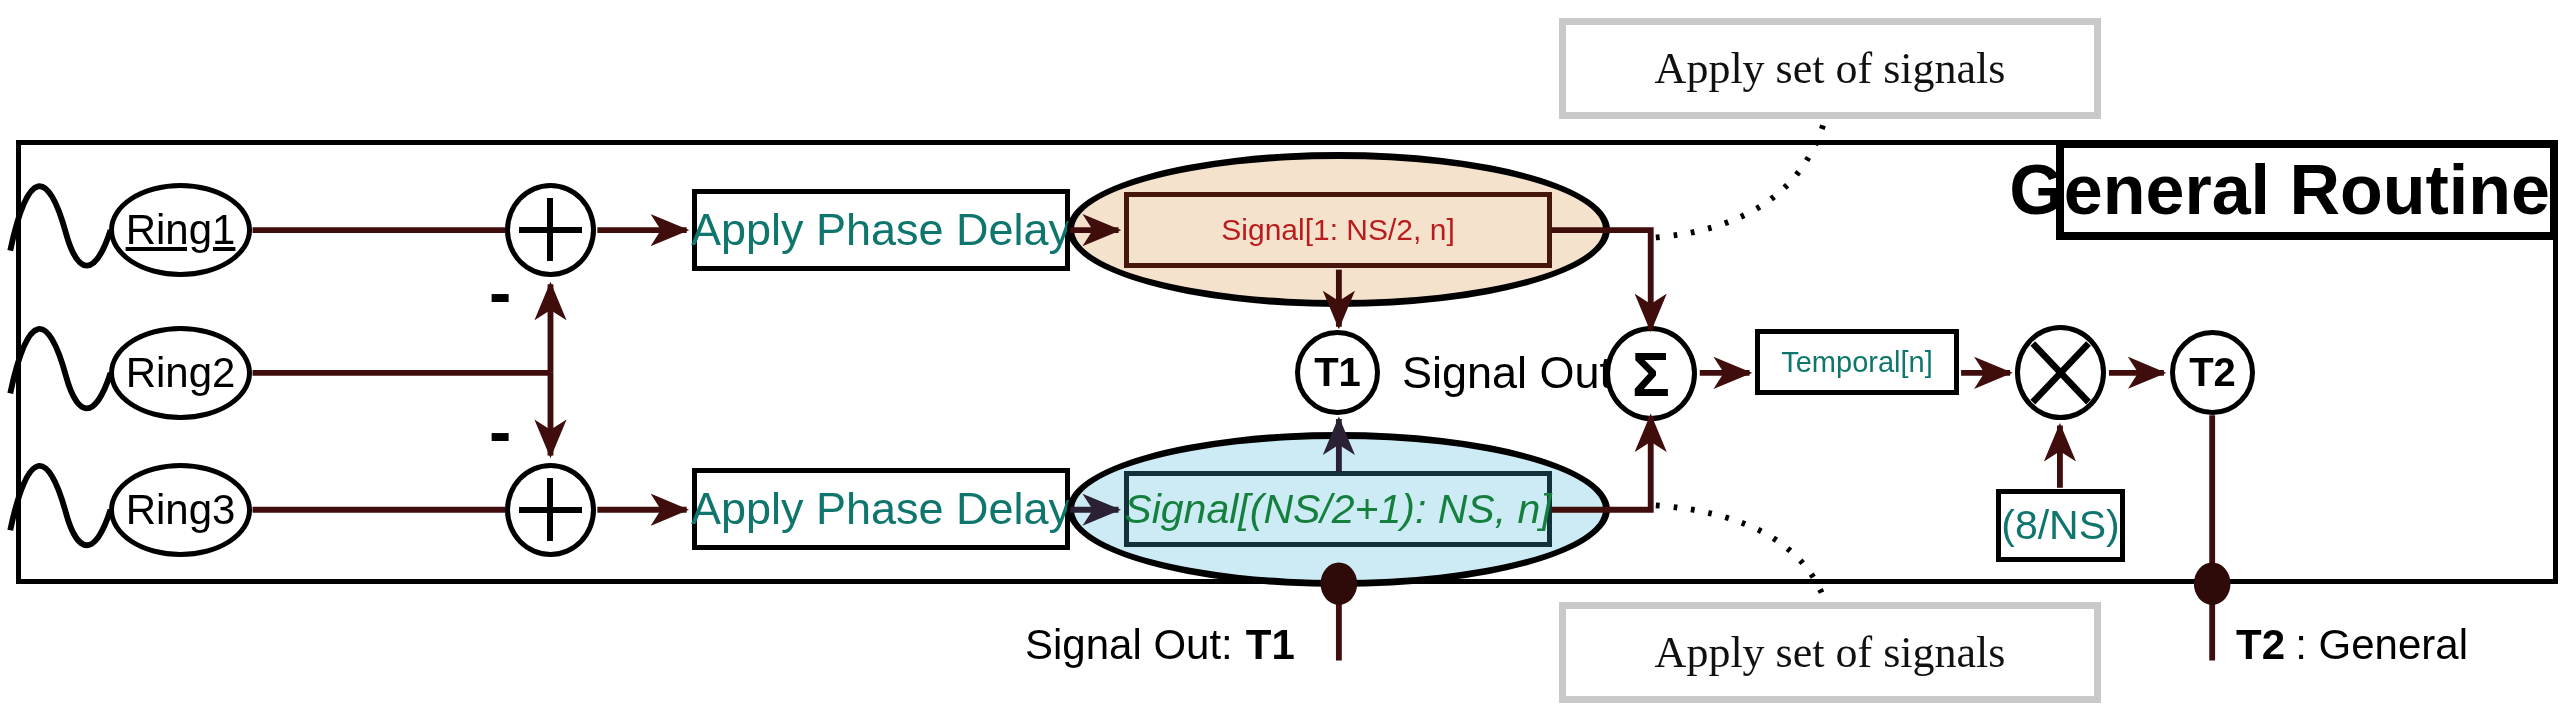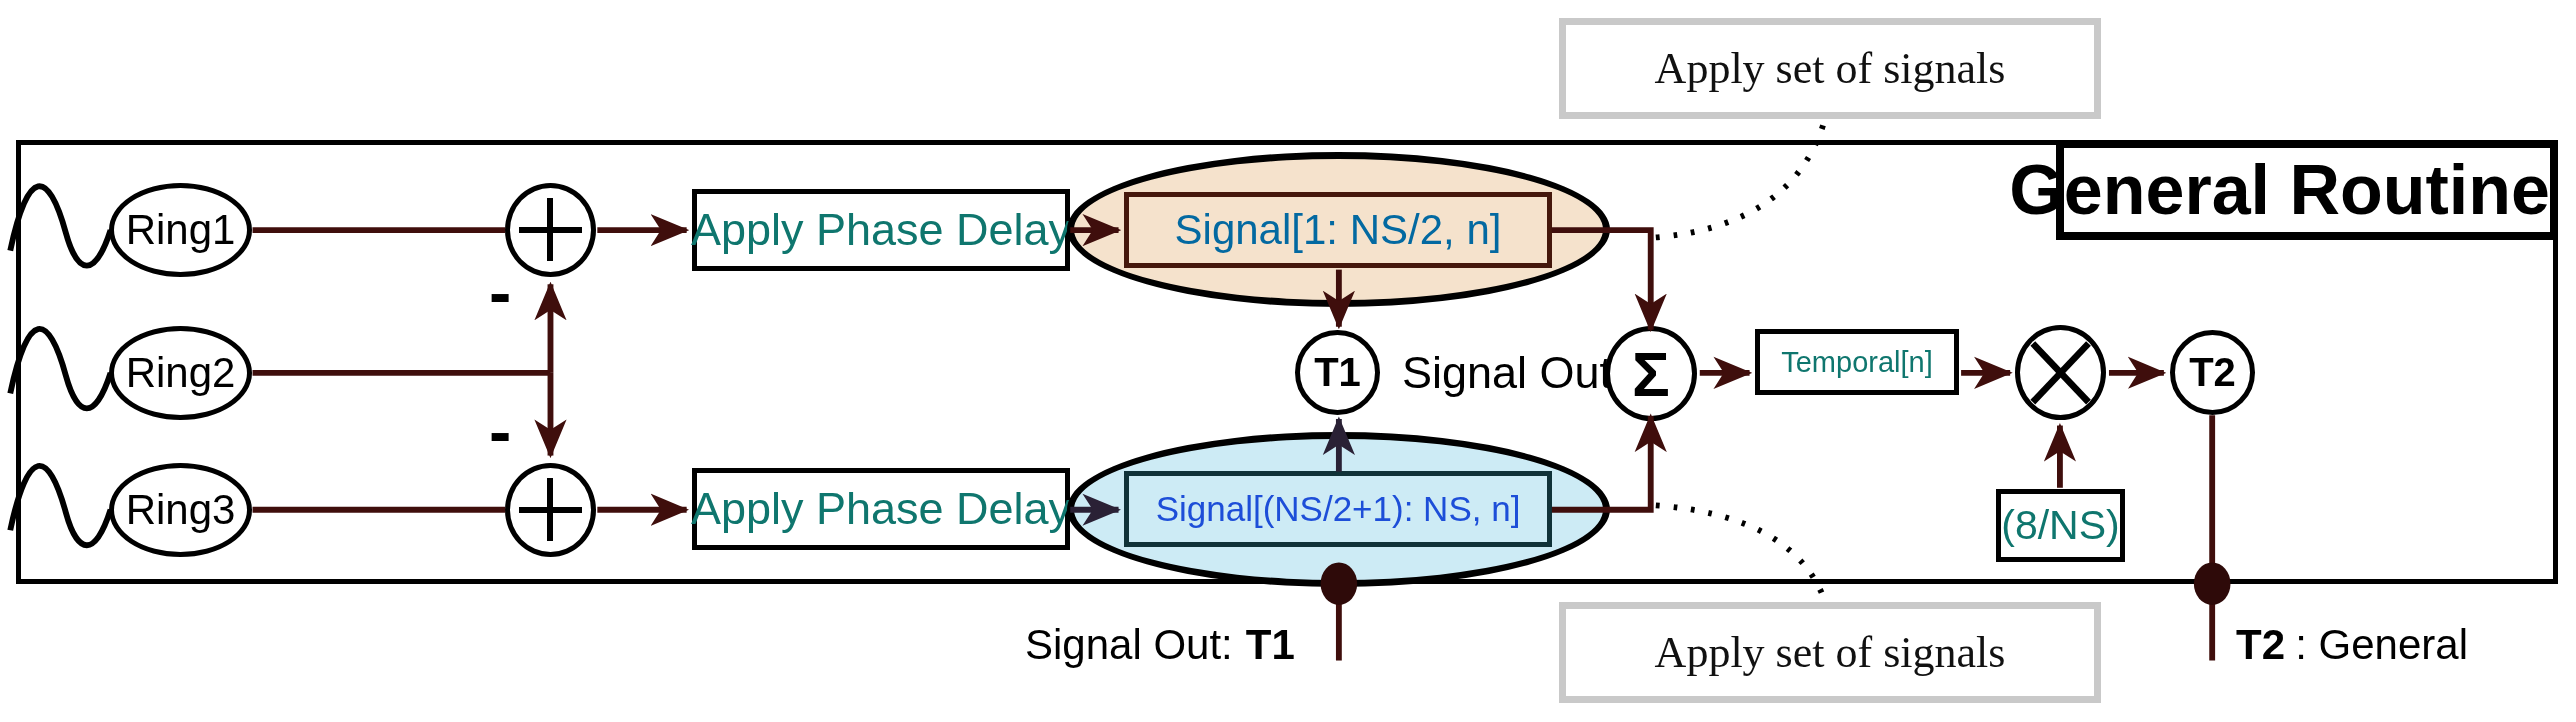--- a/index.html
+++ b/index.html
@@ -14,42 +14,42 @@
   .title-box{left:2056px;top:140px;width:502px;height:100px;border:8px solid #000;background:#fff;
              font-weight:bold;font-size:70px;color:#000;white-space:nowrap;z-index:3;justify-content:flex-end;}
   
   .callout{border:7.3px solid #c9c9c9;background:#fff;font-family:"Liberation Serif", serif;
            font-size:44px;color:#111;white-space:nowrap;z-index:3;}
   .callout-first{left:1559px;top:17.6px;width:542px;height:101px;}
   .callout-second{left:1559px;top:602px;width:542px;height:101px;}
   
   .ring{width:143px;height:94px;border:5.9px solid #000;border-radius:50%;background:#fff;
         font-size:42px;color:#000;z-index:2;}
-  .ring1{left:109px;top:183px;} .ring2{left:109px;top:326px;} .ring3{left:109px;top:463px;}
+  .ring1{left:109px;top:183px;text-decoration:underline;} .ring2{left:109px;top:326px;} .ring3{left:109px;top:463px;}
   
   .adder{width:91px;height:94px;border:5.1px solid #000;border-radius:50%;background:#fff;z-index:2;}
   .adder-top{left:505px;top:183px;} .adder-bottom{left:505px;top:463px;}
   .plusbar{position:absolute;background:#000;}
   .plusbar.h{left:8.8px;top:39px;width:63px;height:5.9px;}
   .plusbar.v{left:37px;top:10.2px;width:5.9px;height:63px;}
   .minus{font-weight:bold;font-size:67px;color:#000;line-height:1;z-index:2;}
   .minus-top{left:489px;top:258px;} .minus-bottom{left:489px;top:397px;}
   
   .pbox{border:5.1px solid #000;background:#fff;font-size:45px;color:#0f766e;white-space:nowrap;z-index:2;}
   .apd-top{left:692px;top:189px;width:378px;height:82px;}
   .apd-bottom{left:692px;top:468px;width:378px;height:82px;}
   .temporal-box{left:1755px;top:329px;width:204px;height:66px;font-size:29px;}
   .invns-box{left:1996px;top:489px;width:129px;height:73px;font-size:41px;}
   
   .sig-ellipse{width:543px;height:155px;border:7.3px solid #000;border-radius:50%;z-index:2;}
   .sig-ellipse.first{left:1067px;top:152px;background:#f5e2cc;}
   .sig-ellipse.second{left:1067px;top:432px;background:#cdebf5;}
   .sig-rect{width:428px;height:76px;white-space:nowrap;z-index:2;}
-  .sig-rect.first{left:1124px;top:192px;border:5.9px solid #45170c;background:#f5e2cc;color:#0369a1;font-size:42px;}
-  .sig-rect.second{left:1124px;top:471px;border:5.9px solid #103238;background:#cdebf5;color:#1d4ed8;font-size:35px;}
+  .sig-rect.first{left:1124px;top:192px;border:5.9px solid #45170c;background:#f5e2cc;color:#b91c1c;font-size:30px;}
+  .sig-rect.second{left:1124px;top:471px;border:5.9px solid #103238;background:#cdebf5;color:#15803d;font-size:41px;font-style:italic;}
   
   .tap{width:85px;height:85px;border:5.9px solid #000;border-radius:50%;background:#fff;
        font-weight:bold;font-size:40px;color:#000;z-index:2;}
   .tap-t1{left:1295px;top:330px;} .tap-t2{left:2170px;top:330px;}
   .op-circle{border:5.9px solid #000;border-radius:50%;background:#fff;z-index:2;}
   .sigma-circle{left:1605px;top:326px;width:92px;height:95px;font-size:63px;font-weight:600;color:#000;}
   .mult-circle{left:2015px;top:325px;width:91px;height:95px;}
   
   .signal-out-inline{left:1402px;top:330px;height:85px;font-size:45px;color:#000;white-space:nowrap;z-index:2;}
   .footer{font-size:42px;color:#000;white-space:nowrap;z-index:2;display:flex;align-items:baseline;}

